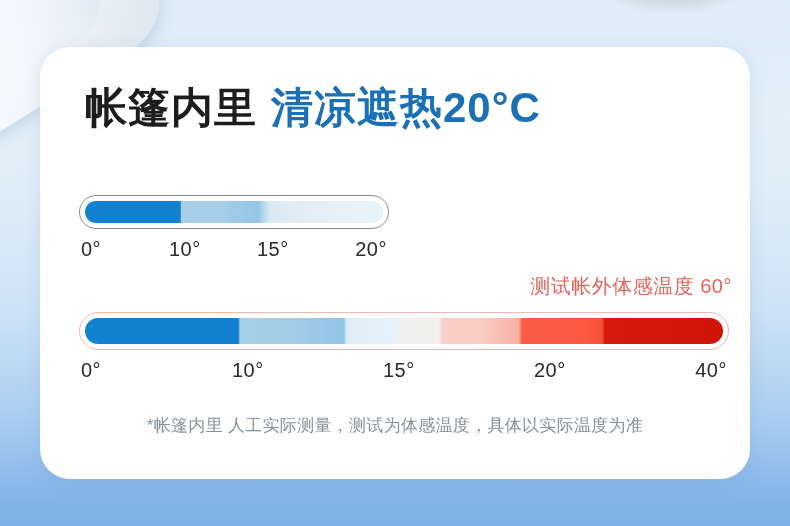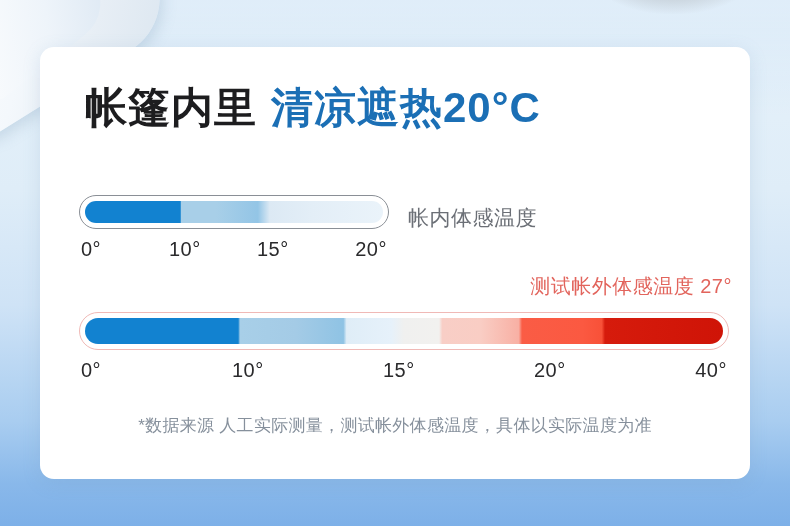--- a/index.html
+++ b/index.html
@@ -72,21 +72,21 @@
   }
 
   
   .card {
     position: absolute;
     left: 40px;
     top: 47px;
     width: 710px;
     height: 432px;
     background: #ffffff;
-    border-radius: 14px;
+    border-radius: 30px;
     box-shadow: 0 4px 18px rgba(110,150,190,.18);
     box-sizing: border-box;
   }
 
   
   .heading {
     position: absolute;
     left: 45px;
     top: 40px;
     white-space: nowrap;
@@ -241,33 +241,32 @@
         <div class="bar-fill inner-fill"></div>
       </div>
       <div class="tick-row">
         <span class="tick">0°</span>
         <span class="tick">10°</span>
         <span class="tick">15°</span>
         <span class="tick">20°</span>
       </div>
     </div>
 
-    <div class="side-label">帐内体感温度</div>
-
-    <div class="measure-label">测试帐外体感温度 27°</div>
+
+    <div class="measure-label">测试帐外体感温度 60°</div>
 
     <div class="bar-block outer">
       <div class="bar-track outer-track">
         <div class="bar-fill outer-fill"></div>
       </div>
       <div class="tick-row">
         <span class="tick">0°</span>
         <span class="tick">10°</span>
         <span class="tick">15°</span>
         <span class="tick">20°</span>
         <span class="tick">40°</span>
       </div>
     </div>
 
-    <div class="footnote">*数据来源 人工实际测量，测试帐外体感温度，具体以实际温度为准</div>
+    <div class="footnote">*帐篷内里 人工实际测量，测试为体感温度，具体以实际温度为准</div>
 
   </div>
 </div>
 
 </body></html>

